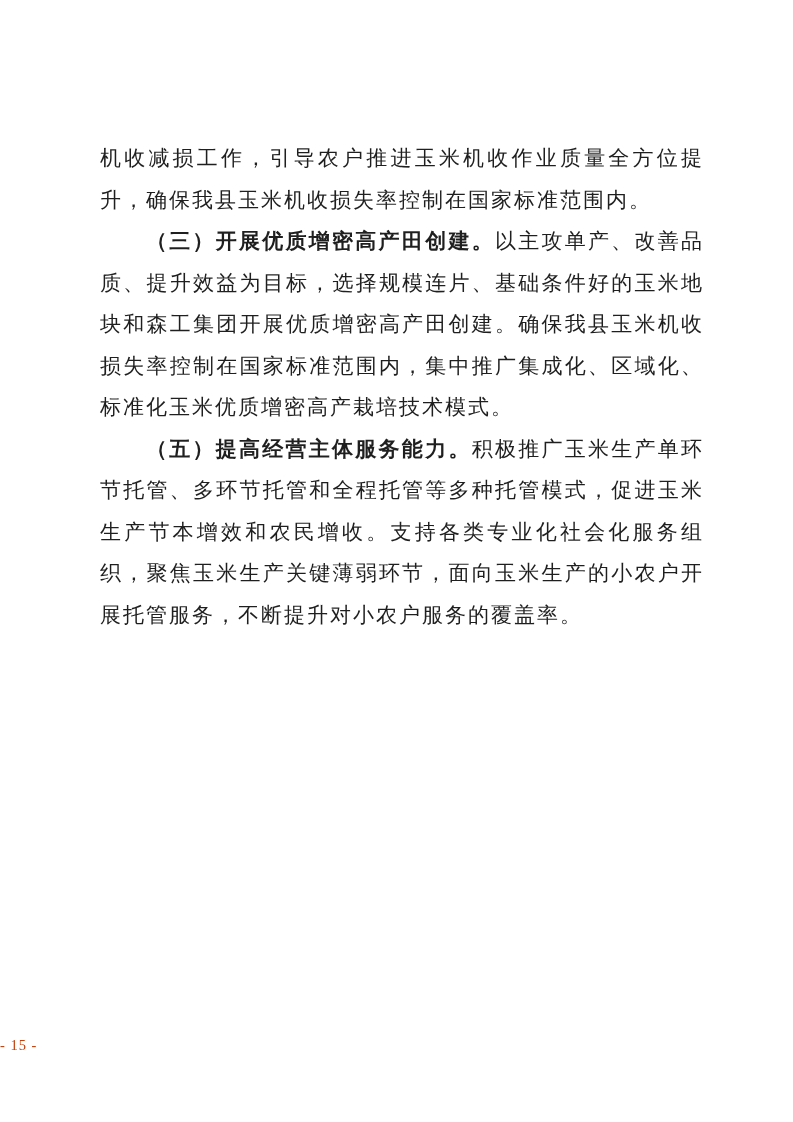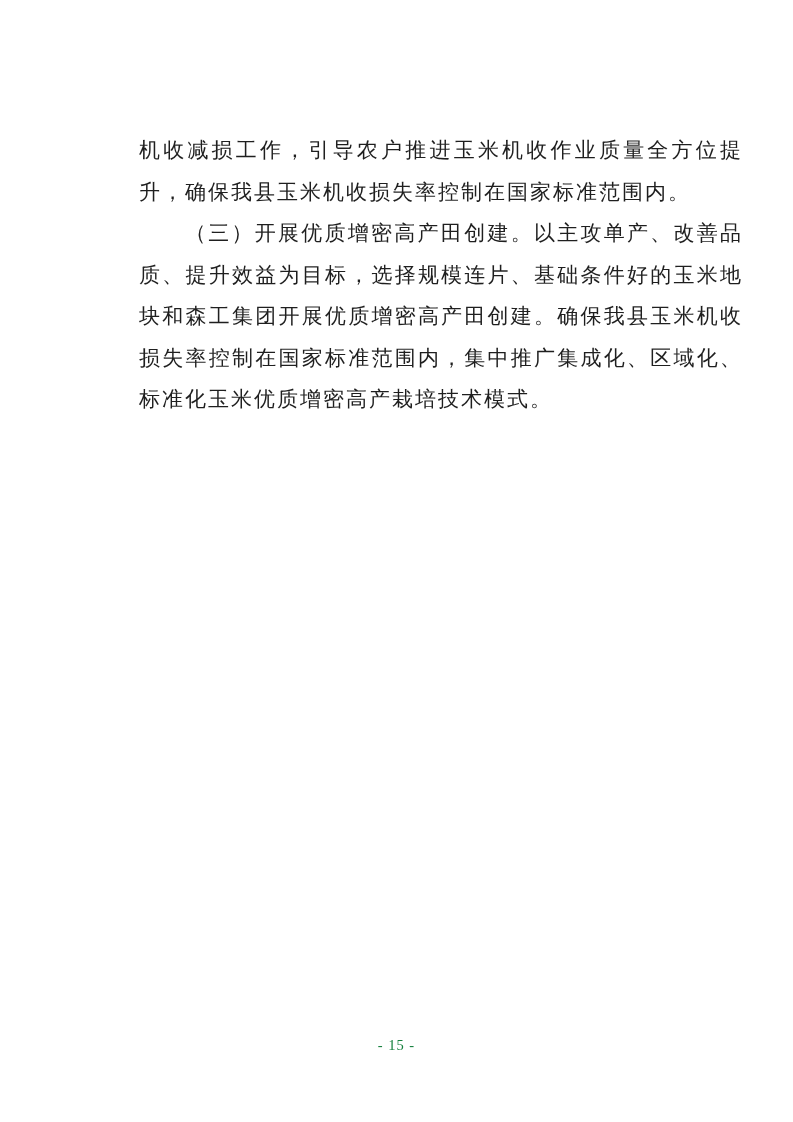--- a/index.html
+++ b/index.html
@@ -12,58 +12,57 @@
     width: 793px;
     height: 1122px;
     background: #ffffff;
     overflow: hidden;
     font-family: "Liberation Serif", "DejaVu Serif", serif;
     color: #1f1f1f;
   }
   .content {
     position: absolute;
     left: 100px;
-    top: 130px;
+    top: 138px;
     width: 604px;
-    margin-left: 39px;
   }
   .para {
     margin: 0;
     font-size: 21px;
     line-height: 41.5px;
     letter-spacing: 2px;
     text-align: justify;
     text-justify: inter-character;
     word-break: break-all;
   }
   .para.indent {
     text-indent: 46px;
   }
   .lead {
-    font-weight: normal;
+    font-weight: bold;
   }
   .footer {
     position: absolute;
     top: 1037px;
     left: 0;
     width: 100%;
-    text-align: center;
     font-size: 14.5px;
     letter-spacing: 1px;
-    color: #15803d;
+    color: #c2410c;
   }
 </style>
 </head>
 <body>
 
 <div class="page">
   <div class="content">
 
     <p class="para"><span>机收减损工作，引导农户推进玉米机收作业质量全方位提升，确保我县玉米机收损失率控制在国家标准范围内。</span></p>
 
     <p class="para indent"><b class="lead">（三）开展优质增密高产田创建。</b><span>以主攻单产、改善品质、提升效益为目标，选择规模连片、基础条件好的玉米地块和森工集团开展优质增密高产田创建。确保我县玉米机收损失率控制在国家标准范围内，集中推广集成化、区域化、标准化玉米优质增密高产栽培技术模式。</span></p>
 
 
+    <p class="para indent"><b class="lead">（五）提高经营主体服务能力。</b><span>积极推广玉米生产单环节托管、多环节托管和全程托管等多种托管模式，促进玉米生产节本增效和农民增收。支持各类专业化社会化服务组织，聚焦玉米生产关键薄弱环节，面向玉米生产的小农户开展托管服务，不断提升对小农户服务的覆盖率。</span></p>
 
   </div>
 
   <div class="footer">- 15 -</div>
 </div>
 
 </body></html>

